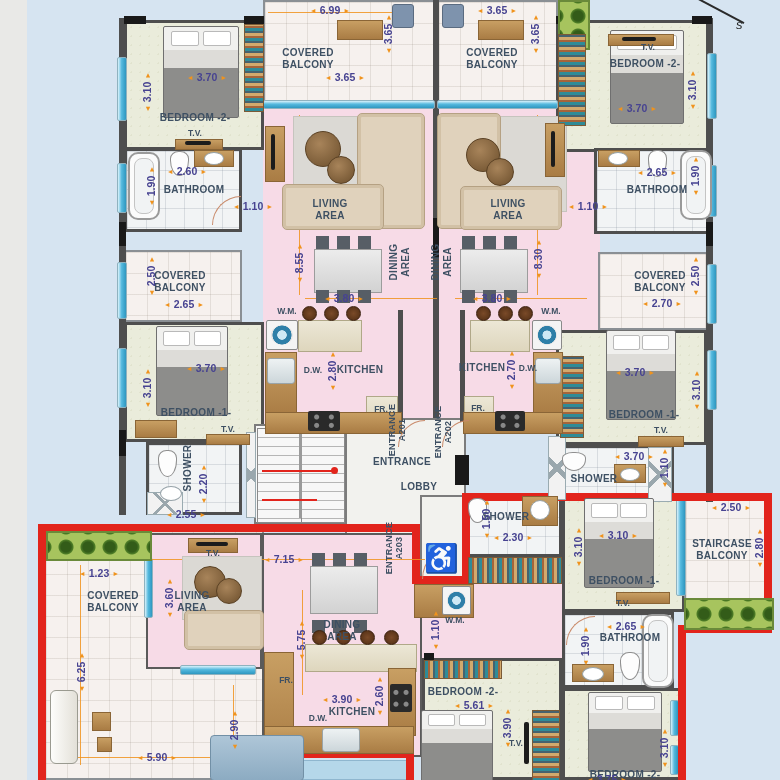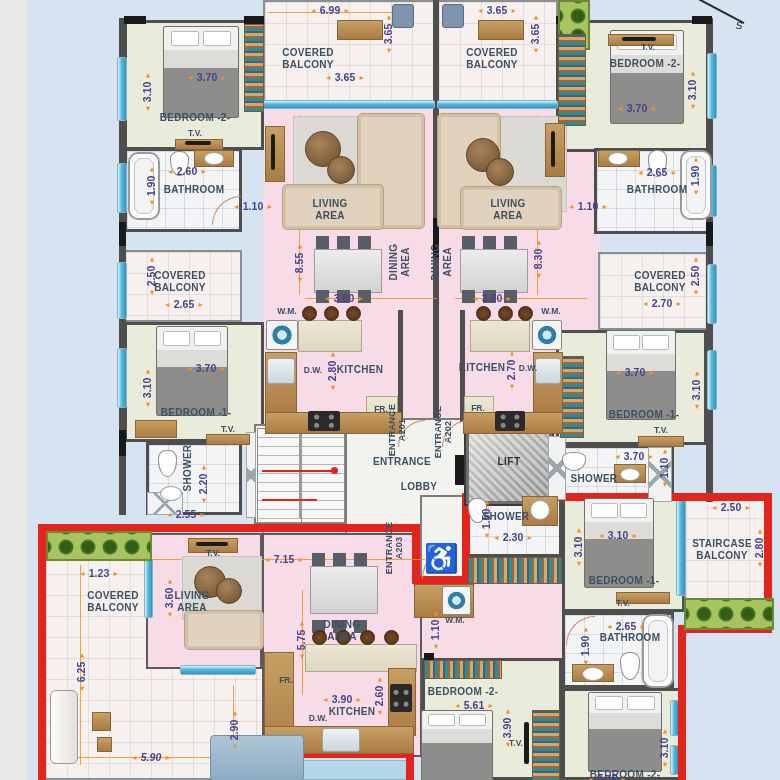--- a/index.html
+++ b/index.html
@@ -101,23 +101,20 @@
   <div class="planter" style="left:684px;top:598px;width:86px;height:28px;"></div>
   <div class="planter" style="left:558px;top:0;width:28px;height:46px;"></div>
 
   <div class="abs" style="left:254px;top:424px;width:91px;height:100px;background:#f7f7f7;border:2px solid #7c7c7c;"></div>
   <div class="stairs" style="left:257px;top:428px;width:43px;height:93px;"></div>
   <div class="stairs" style="left:301px;top:428px;width:42px;height:93px;"></div>
   <div class="abs" style="left:299px;top:430px;width:3px;height:88px;background:#9a9a9a;"></div>
   <div class="red" style="left:262px;top:470px;width:70px;height:2px;"></div>
   <div class="reddot" style="left:331px;top:467px;width:7px;height:7px;"></div>
   <div class="red" style="left:262px;top:499px;width:55px;height:2px;"></div>
-  <div class="lift" style="left:466px;top:418px;width:80px;height:80px;">
-      <span class="liftlbl">LIFT</span>
-    </div>
   <div class="xh" style="left:548px;top:436px;width:16px;height:62px;"></div>
   <div class="xh" style="left:246px;top:432px;width:8px;height:84px;"></div>
 
   <div class="wall" style="left:119px;top:18px;width:7px;height:497px;"></div>
   <div class="wall" style="left:706px;top:18px;width:7px;height:484px;"></div>
   <div class="wall" style="left:433px;top:0;width:6px;height:418px;"></div>
   <div class="wallb" style="left:124px;top:16px;width:22px;height:8px;"></div>
   <div class="wallb" style="left:244px;top:16px;width:20px;height:8px;"></div>
   <div class="wallb" style="left:556px;top:16px;width:20px;height:8px;"></div>
   <div class="wallb" style="left:692px;top:16px;width:20px;height:8px;"></div>
@@ -387,21 +384,21 @@
   <div class="dim v" style="left:435px;top:630px;">1.10</div>
   <div class="dim" style="left:284px;top:559px;">7.15</div>
   <div class="dim v" style="left:301px;top:640px;">5.75</div>
   <div class="lbl" style="left:342px;top:630px;width:50px;">DINING AREA</div>
   <div class="sml" style="left:213px;top:553px;">T.V.</div>
   <div class="lbl" style="left:192px;top:601px;width:50px;">LIVING AREA</div>
   <div class="dim v" style="left:169px;top:598px;">3.60</div>
   <div class="dim" style="left:99px;top:573px;">1.23</div>
   <div class="lbl" style="left:113px;top:601px;width:80px;">COVERED BALCONY</div>
   <div class="dim v" style="left:81px;top:672px;">6.25</div>
-  <div class="dim" style="left:151px;top:757px;font-style:italic;">5.90</div>
+  <div class="dim" style="left:157px;top:757px;">5.90</div>
   <div class="dim v" style="left:234px;top:730px;">2.90</div>
   <div class="sml" style="left:286px;top:680px;">FR.</div>
   <div class="dim" style="left:342px;top:699px;">3.90</div>
   <div class="lbl" style="left:352px;top:712px;white-space:nowrap;">KITCHEN</div>
   <div class="sml" style="left:318px;top:718px;">D.W.</div>
   <div class="dim v" style="left:379px;top:696px;">2.60</div>
   <div class="lbl" style="left:463px;top:692px;white-space:nowrap;">BEDROOM -2-</div>
   <div class="dim" style="left:474px;top:705px;">5.61</div>
   <div class="dim v" style="left:507px;top:728px;">3.90</div>
   <div class="sml" style="left:516px;top:743px;">T.V.</div>

